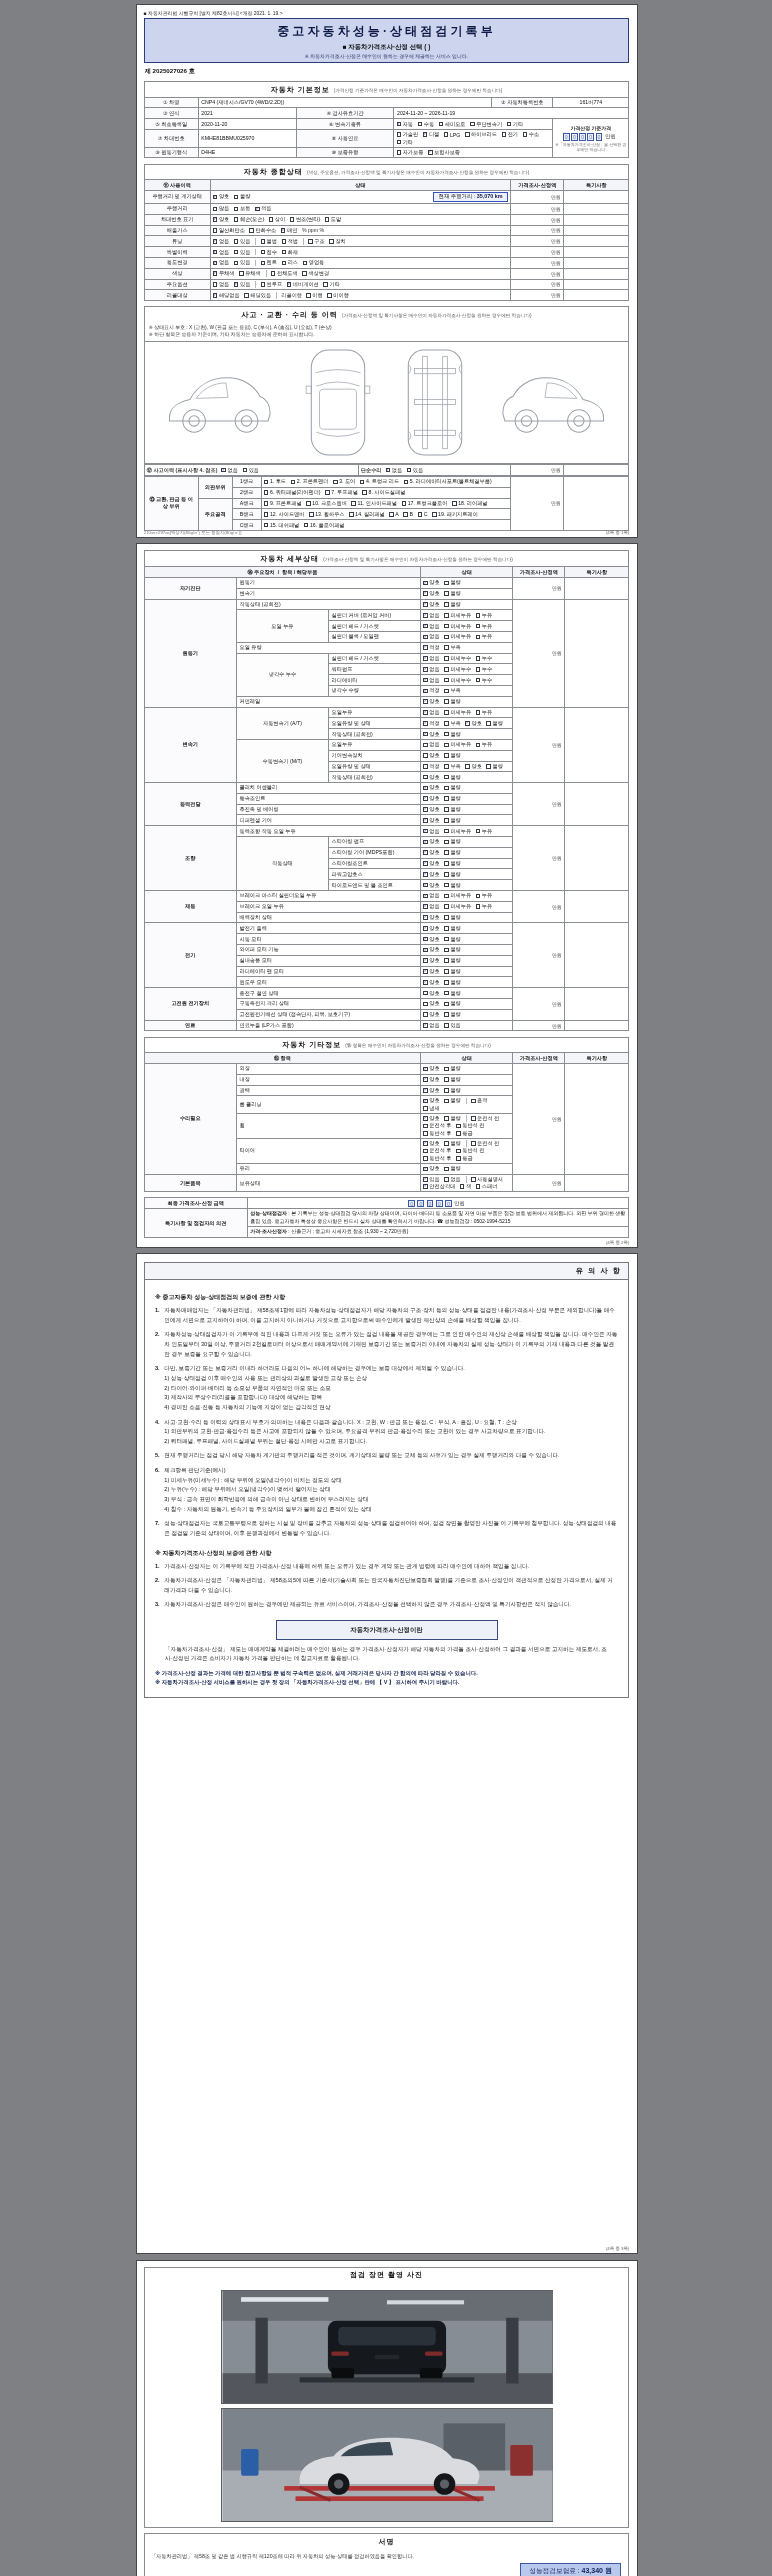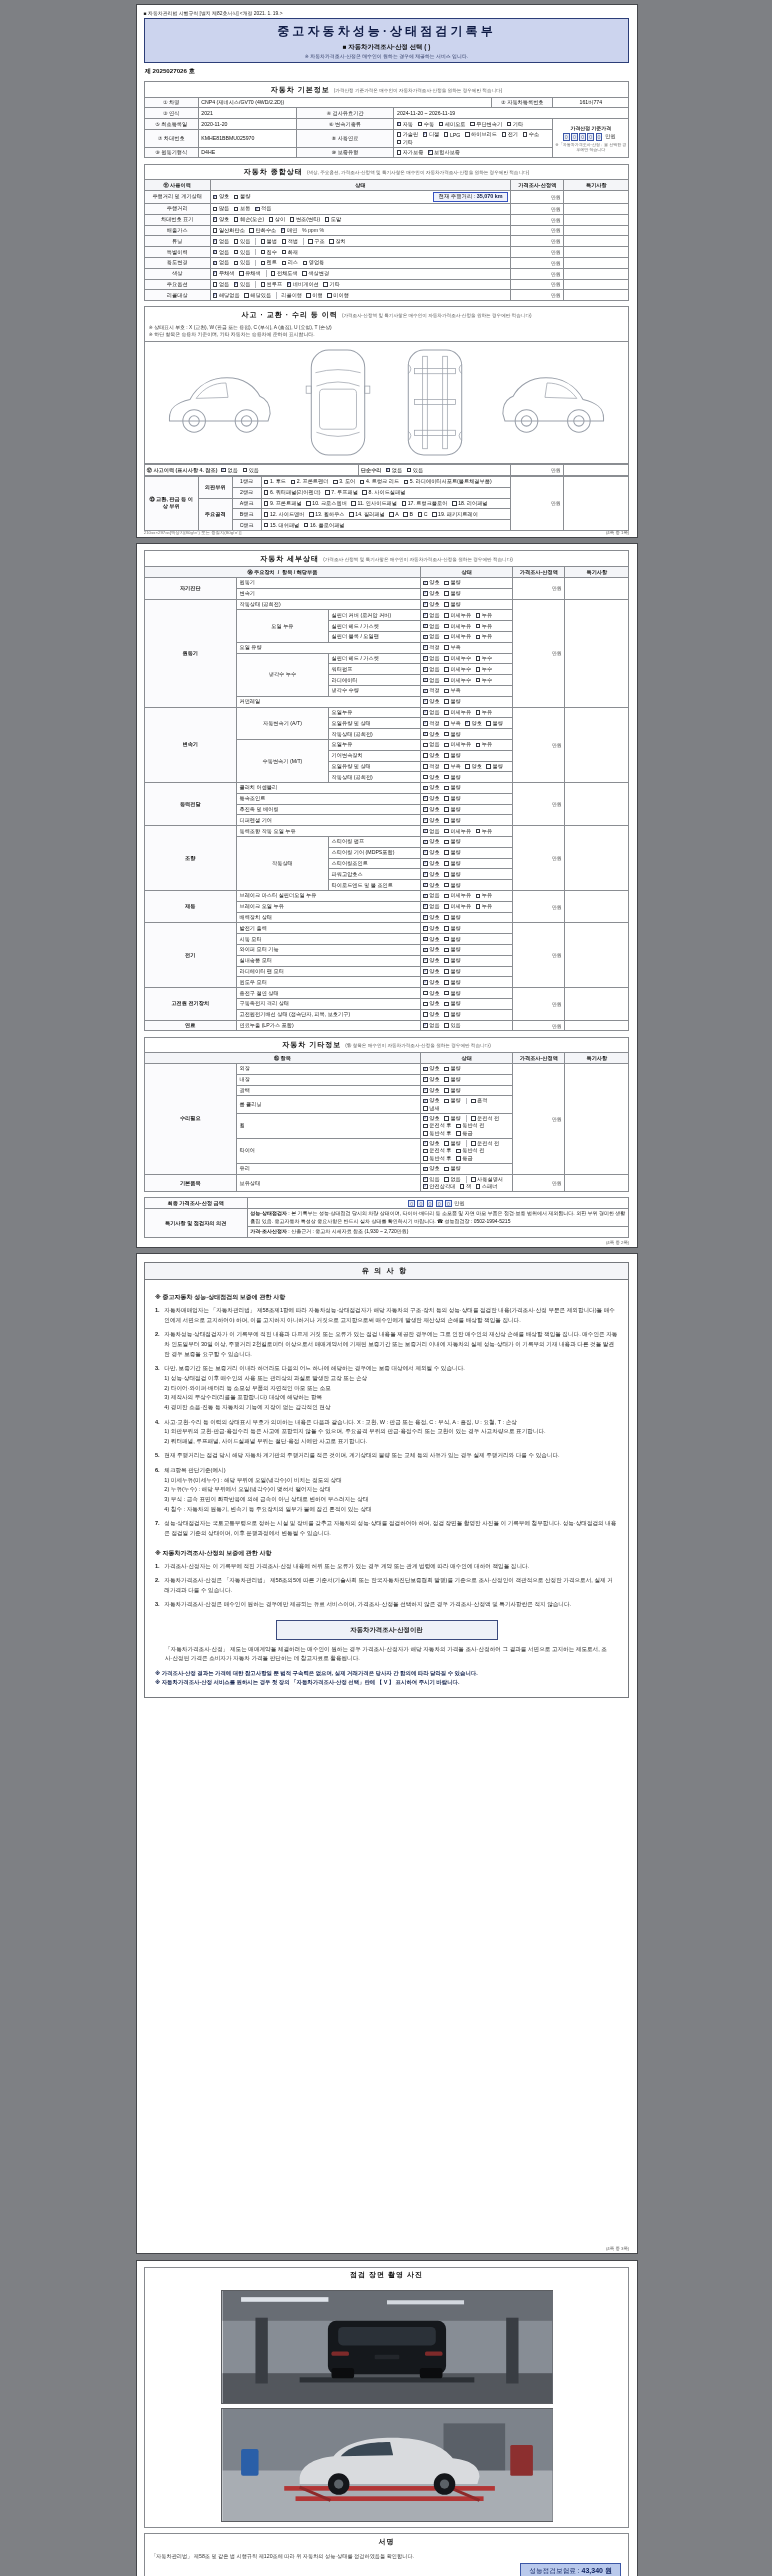--- a/index.html
+++ b/index.html
@@ -31,21 +31,21 @@
   .vsep{display:inline-block;width:0.5px;height:6.7px;background:#b6b8bd;margin:0 3.6px 0 0.5px}
   .stx{font-size:5.2px;color:#333;margin-right:3.1px}
   .mi{border:0.8px solid #3752c0;background:#eef1fc;padding:0.5px 4.6px;font-size:5.4px;margin-left:auto;white-space:nowrap}
   .mi b{color:#0e1a44}
   .zb{display:inline-block;width:6.7px;height:7.7px;border:0.5px solid #3b57a8;background:#e7ecf9;color:#6f7franchise;color:#77809c;font-size:5.2px;text-align:center;line-height:7.7px;margin-right:1.5px;vertical-align:middle}
   .legend{border:0.5px solid #8a8d92;border-top:0;border-bottom:0;padding:2.1px 4.1px;font-size:4.9px;color:#333;line-height:1.5}
   .diagrams{border:0.5px solid #8a8d92;padding:4.1px 3.1px;display:flex;justify-content:space-around;align-items:center;background:#fff}
   .pgno{position:absolute;right:7.2px;bottom:2.1px;font-size:4.4px;color:#666}
   .paper{position:absolute;left:7.2px;bottom:2.1px;font-size:4.4px;color:#777}
   .nt-box{border:0.5px solid #76797e;margin-top:2.1px}
-  .nt-head{border-bottom:0.5px solid #76797e;text-align:center;font-weight:bold;font-size:7.2px;letter-spacing:5.2px;padding:3.1px;background:#f4f5f8}
+  .nt-head{border-bottom:0.5px solid #76797e;text-align:right;font-weight:bold;font-size:7.2px;letter-spacing:5.2px;padding:3.1px;background:#f4f5f8}
   .nt-body{padding:7.2px 10.3px 9.3px;font-size:5.6px;line-height:1.75;color:#1a1a1a}
   .nt-sec{font-weight:bold;margin:5.2px 0 3.1px;font-size:6px}
   .nt-item{display:flex;margin-bottom:4.6px}
   .nt-no{width:9.3px;flex:0 0 9.3px;font-weight:bold}
   .nt-tx{flex:1}
   .nt-inbox{border:0.8px solid #3b4a7e;background:#eef1f8;text-align:center;font-weight:bold;font-size:6.4px;width:222px;margin:10.3px auto 5.2px;padding:3.1px 5.2px}
   .nt-boxtext{width:443px;margin:0 auto;font-size:5.6px;line-height:1.7}
   .nt-foot{margin-top:5.2px;font-size:5.4px;line-height:1.7;font-weight:bold;color:#15244f}
   .photo-frame{border:0.5px solid #5c5e62;width:332px;margin:4.1px auto 0;line-height:0}
   .sign-body{border:0.5px solid #888b90;border-top:0;padding:4.1px 6.2px 5.2px;min-height:37px;position:relative}

